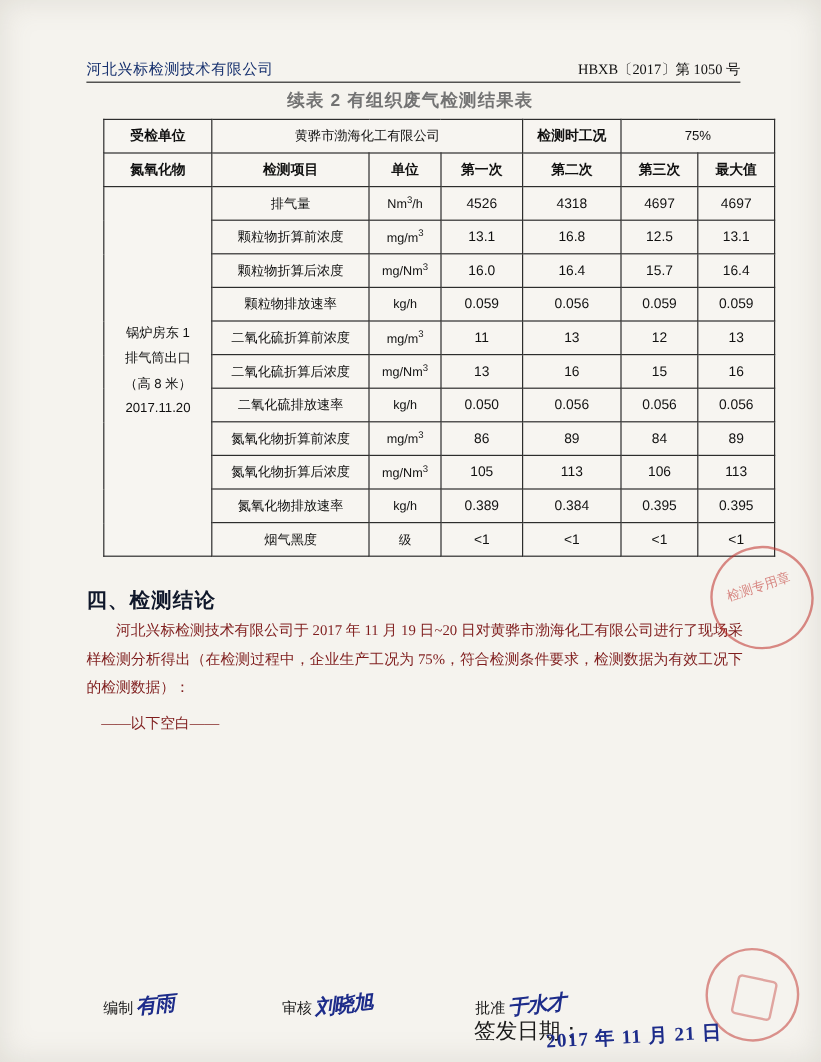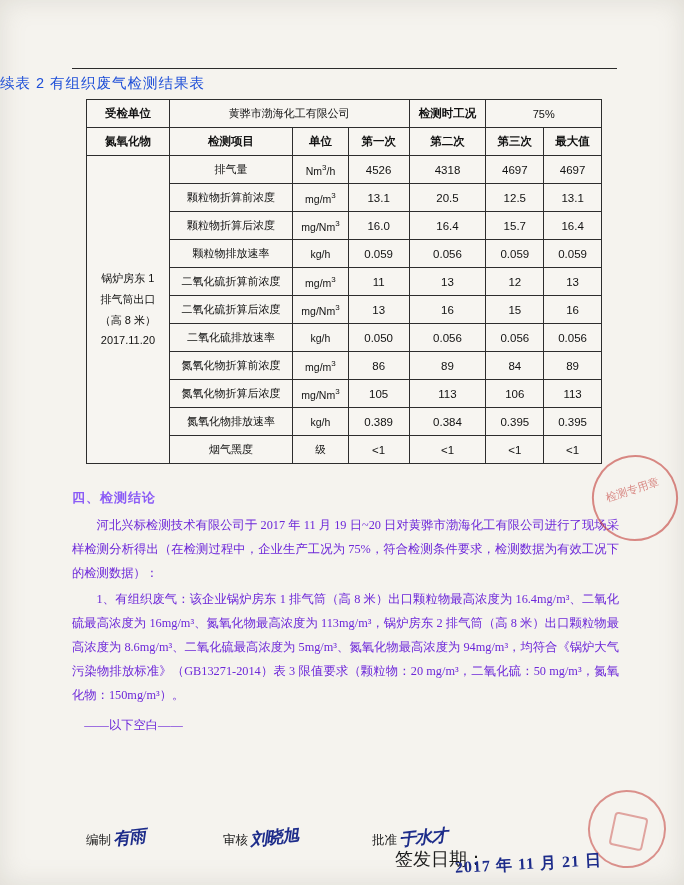--- a/index.html
+++ b/index.html
@@ -31,30 +31,31 @@
     font-size:12px;
     color:#15306b;
   }
   .header-left{font-family:"Liberation Sans",sans-serif;font-size:12.5px;letter-spacing:.5px;color:#16306e;}
   .header-right{font-family:"Liberation Serif",serif;font-size:12px;color:#111;}
   .header-rule{
     position:absolute;left:72px;top:68px;width:545px;height:1px;background:#2b2b2b;
   }
   .doc-title{
     position:absolute;left:0;top:74px;width:684px;
-    font-family:"Liberation Sans",sans-serif;
-    font-weight:normal;
+    text-align:center;
+    font-family:"Liberation Sans",sans-serif;
+    font-weight:bold;
     font-size:14.5px;
     letter-spacing:1px;
-    color:#1d4ed8;
+    color:#737373;
   }
   table.main{
     position:absolute;
     left:86px;top:99px;
-    width:516px;
+    width:560px;
     border-collapse:collapse;
     font-size:11px;
     background:rgba(255,255,255,.22);
   }
   table.main td{
     border:1px solid #2d2d2d;
     text-align:center;
     vertical-align:middle;
     height:27px;
     padding:0 2px;
@@ -69,38 +70,39 @@
   td.sidecell{
     font-size:11px;
     line-height:1.9;
     font-family:"Liberation Sans",sans-serif;
     margin-left:16px;
   }
   .sup{font-size:8px;vertical-align:super;}
   .sec-title{
     position:absolute;left:72px;top:489px;
     font-family:"Liberation Sans",sans-serif;
-    font-weight:bold;font-size:13px;letter-spacing:1px;
-    color:#8b5cf6;
+    font-weight:bold;font-size:17px;letter-spacing:1px;
+    color:#0f172a;
   }
   .body-text{
     position:absolute;left:72px;top:514px;width:547px;
     font-size:12.3px;
     line-height:1.95;
     text-align:justify;
-    color:#6d28d9;
+    color:#7f1d1d;
     font-family:"Liberation Serif",serif;
   }
   .body-text p{margin:0 0 2px 0;text-indent:2em;}
   .body-text p.blank{text-indent:1em;margin-top:6px;}
   .sig-row{
     position:absolute;left:86px;top:826px;width:520px;
     display:flex;align-items:flex-end;
     font-size:12.5px;
     font-family:"Liberation Serif",serif;
+    gap:12px;
   }
   .sig-item{display:flex;align-items:flex-end;margin-right:18px;}
   .sig-label{white-space:nowrap;}
   .sig-hand{
     font-family:"Liberation Serif",serif;
     color:#1d2c8a;
     font-size:17px;
     margin-left:2px;
     font-style:italic;
     font-weight:bold;
@@ -153,20 +155,24 @@
     border:2px solid #c0302b;
     border-radius:4px;
     opacity:.8;
   }
 </style>
 </head>
 <body>
 
 <div class="page">
 
+  <div class="header-row">
+    <div class="header-left">河北兴标检测技术有限公司</div>
+    <div class="header-right">HBXB〔2017〕第 1050 号</div>
+  </div>
   <div class="header-rule"></div>
 
   <div class="doc-title">续表 2    有组织废气检测结果表</div>
 
   <table class="main">
     <tbody>
       <tr>
         <td class="lbl" style="width:84px">受检单位</td>
         <td class="item" colspan="3" style="width:208px">黄骅市渤海化工有限公司</td>
         <td class="lbl" style="width:76px">检测时工况</td>
@@ -194,21 +200,21 @@
         <td class="num">4526</td>
         <td class="num">4318</td>
         <td class="num">4697</td>
         <td class="num">4697</td>
       </tr>
 
       <tr>
         <td class="item">颗粒物折算前浓度</td>
         <td class="unit"><span>mg/m</span><span class="sup">3</span></td>
         <td class="num">13.1</td>
-        <td class="num">20.5</td>
+        <td class="num">16.8</td>
         <td class="num">12.5</td>
         <td class="num">13.1</td>
       </tr>
 
       <tr>
         <td class="item">颗粒物折算后浓度</td>
         <td class="unit"><span>mg/Nm</span><span class="sup">3</span></td>
         <td class="num">16.0</td>
         <td class="num">16.4</td>
         <td class="num">15.7</td>
@@ -286,21 +292,20 @@
         <td class="num">&lt;1</td>
         <td class="num">&lt;1</td>
       </tr>
     </tbody>
   </table>
 
   <div class="sec-title">四、检测结论</div>
 
   <div class="body-text">
     <p>河北兴标检测技术有限公司于 2017 年 11 月 19 日~20 日对黄骅市渤海化工有限公司进行了现场采样检测分析得出（在检测过程中，企业生产工况为 75%，符合检测条件要求，检测数据为有效工况下的检测数据）：</p>
-    <p>1、有组织废气：该企业锅炉房东 1 排气筒（高 8 米）出口颗粒物最高浓度为 16.4mg/m³、二氧化硫最高浓度为 16mg/m³、氮氧化物最高浓度为 113mg/m³，锅炉房东 2 排气筒（高 8 米）出口颗粒物最高浓度为 8.6mg/m³、二氧化硫最高浓度为 5mg/m³、氮氧化物最高浓度为 94mg/m³，均符合《锅炉大气污染物排放标准》（GB13271-2014）表 3 限值要求（颗粒物：20 mg/m³，二氧化硫：50 mg/m³，氮氧化物：150mg/m³）。</p>
     <p class="blank">——以下空白——</p>
   </div>
 
   <div class="stamp-a">
     <span>检测专用章</span>
   </div>
   <div class="stamp-b"></div>
 
   <div class="sig-row">
     <div class="sig-item">

